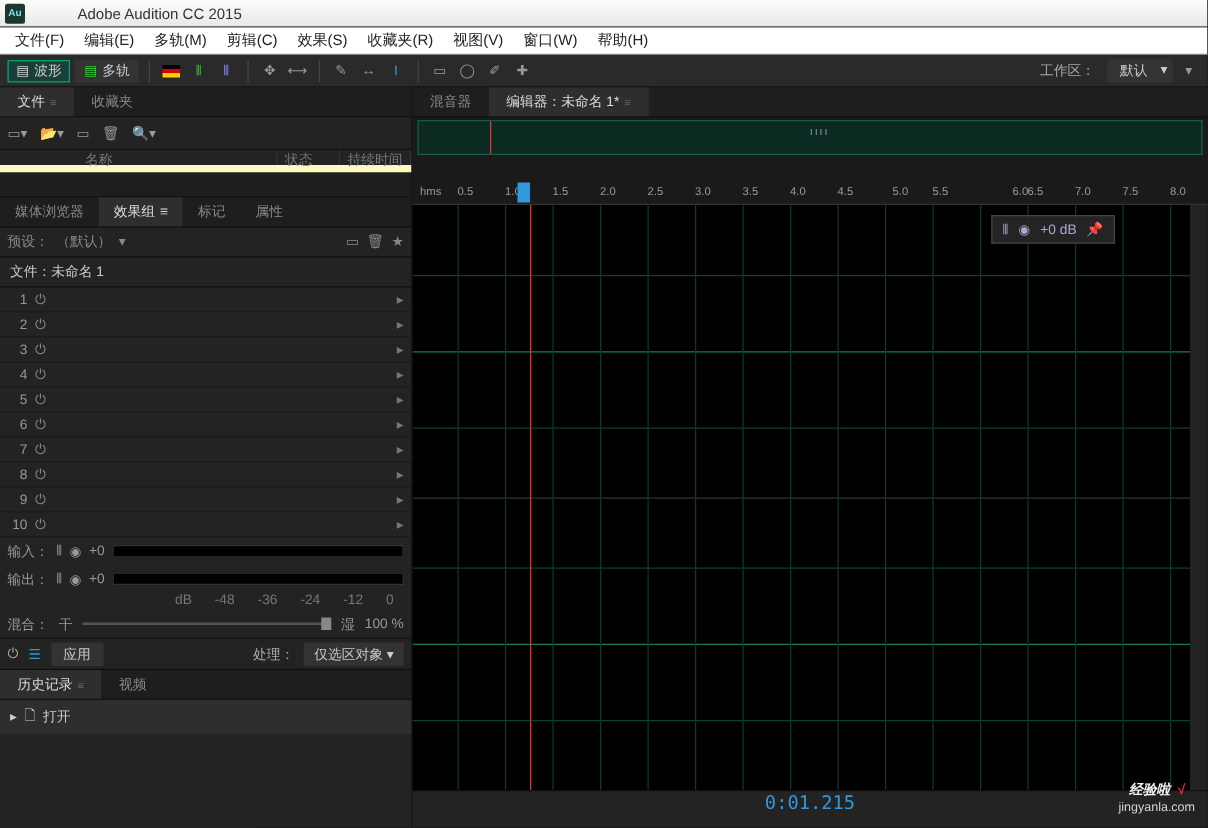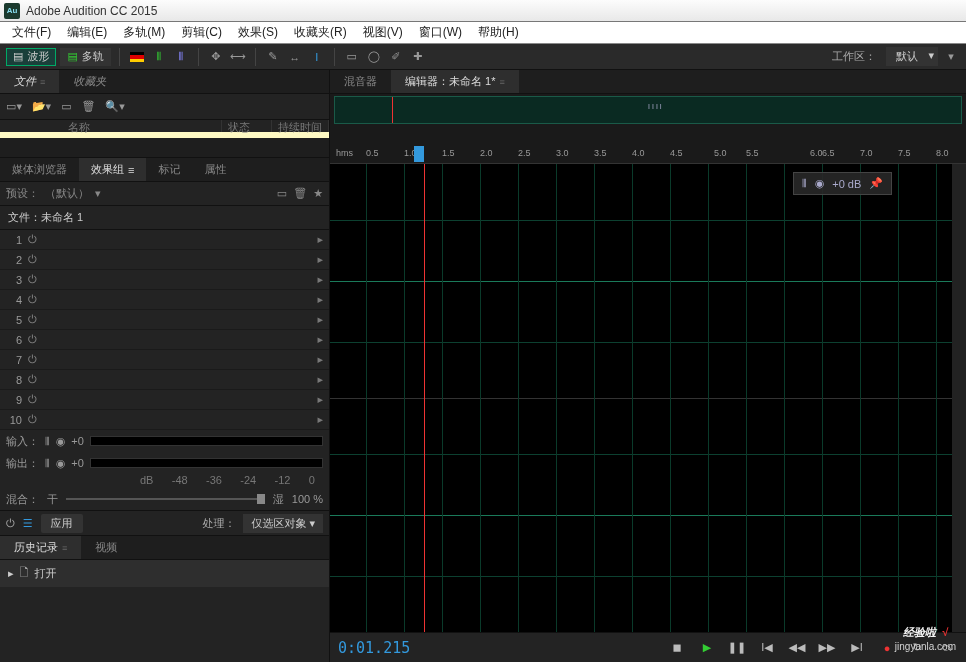--- a/index.html
+++ b/index.html
@@ -1,37 +1,37 @@
 <!DOCTYPE html>
 <html><head>
 <meta charset="utf-8">
 <style>
 * { margin:0; padding:0; box-sizing:border-box; font-family:"Microsoft YaHei",Arial,sans-serif; font-size:11px; user-select:none; }
 body { background:#1e1e1e; color:#aaa; width:966px; height:662px; overflow:hidden; }
-.titlebar { height:22px; background:linear-gradient(#fcfcfc,#e8e8e8); display:flex; align-items:center; padding:0 4px; border-bottom:1px solid #777; }
+.titlebar { height:22px; background:linear-gradient(#fcfcfc,#e8e8e8); display:flex; align-items:center; padding:0 4px; border-bottom:1px solid #777;gap:36px; }
 .au-logo { width:16px; height:16px; background:#1b3a2e; color:#8de; font-size:8px; font-weight:bold; display:flex; align-items:center; justify-content:center; border-radius:2px; margin-right:6px; }
 .titlebar span { color:#333; font-size:12px; }
 .menubar { height:22px; background:#fff; display:flex; align-items:center; padding:0 4px; border-bottom:1px solid #888; }
 .menubar .mi { color:#222; font-size:12px; padding:0 8px; cursor:default; }
 .toolbar { height:26px; background:#2a2a2a; border-bottom:1px solid #111; display:flex; align-items:center; padding:0 6px; gap:4px; }
 .tb-btn { height:18px; padding:0 6px; display:flex; align-items:center; gap:4px; color:#ccc; border:1px solid transparent; }
 .tb-btn.active { background:#1a3f3a; border-color:#0a6; }
 .tb-btn.inactive { background:#333; }
 .tb-icon { width:18px; height:18px; display:flex; align-items:center; justify-content:center; color:#999; }
 .tb-sep { width:1px; height:18px; background:#444; margin:0 4px; }
 .tb-spacer { flex:1; }
 .workspace-lbl { color:#aaa; margin-right:6px; }
 .workspace-dd { background:#333; padding:2px 20px 2px 10px; color:#ccc; position:relative; }
 .workspace-dd:after { content:"▾"; position:absolute; right:4px; }
 
 .main { display:flex; height:calc(100% - 70px); }
 .left-col { width:330px; display:flex; flex-direction:column; background:#232323; border-right:1px solid #111; }
 .right-col { flex:1; display:flex; flex-direction:column; background:#1a1a1a; }
 
-.panel-tabs { height:24px; background:#1e1e1e; display:flex; align-items:center; border-bottom:1px solid #111;font-style:italic; }
+.panel-tabs { height:24px; background:#1e1e1e; display:flex; align-items:center; border-bottom:1px solid #111; }
 .panel-tab { padding:0 14px; height:100%; display:flex; align-items:center; color:#888; }
 .panel-tab.active { background:#2e2e2e; color:#ddd; }
 .panel-tab .mini { margin-left:4px; font-size:9px; color:#666; }
 
 .files-toolbar { height:26px; display:flex; align-items:center; padding:0 6px; gap:10px; background:#232323; border-bottom:1px solid #111; }
 .files-toolbar .ico { color:#999; }
 .files-header { height:18px; display:flex; color:#777; font-size:10px; border-bottom:6px solid #fef9c3;justify-content:flex-end; }
 .files-header div { padding:0 6px; border-right:1px solid #333; }
 
 .mid-tabs { height:24px; background:#1e1e1e; display:flex; align-items:center; border-bottom:1px solid #111; }
@@ -73,21 +73,21 @@
 .ruler .playhead { position:absolute; left:84px; top:0; width:10px; height:16px; background:#39d; }
 .waveform { flex:1; background:#000; position:relative; overflow:hidden; }
 .waveform .grid-v { position:absolute; top:0; bottom:0; width:1px; background:#0a3a2a; }
 .waveform .grid-h { position:absolute; left:0; right:0; height:1px; background:#0c4030; }
 .waveform .grid-h.center { background:#1a7a5a; }
 .waveform .playline { position:absolute; left:94px; top:0; bottom:0; width:1px; background:#e33; }
 .hud { position:absolute; right:60px; top:8px; background:rgba(40,40,40,.9); padding:4px 8px; display:flex; align-items:center; gap:8px; color:#aac; border:1px solid #444; }
 .hud .pin { color:#39d; }
 .vscroll { width:14px; background:#222; }
 
-.transport { height:30px; background:#232323; display:flex; align-items:center; padding:0 8px; gap:8px; border-top:1px solid #111; }
+.transport { height:30px; background:#232323; display:flex; align-items:center; padding:0 8px; gap:8px; border-top:1px solid #111;flex-direction:column; }
 .timecode { color:#39d; font-size:15px; font-family:monospace; }
 .transport .spacer { flex:1; }
 .tbtn { width:22px; height:20px; display:flex; align-items:center; justify-content:center; color:#bbb; }
 .tbtn.play { color:#3c3; }
 .tbtn.rec { color:#e33; }
 
 .watermark { position:absolute; right:10px; bottom:10px; color:#fff; text-align:center; pointer-events:none; opacity:.95; }
 .watermark .wm1 { font-size:20px; font-weight:bold; font-style:italic; }
 .watermark .wm1 span { color:#e33; }
 .watermark .wm2 { font-size:10px; color:#ddd; }

